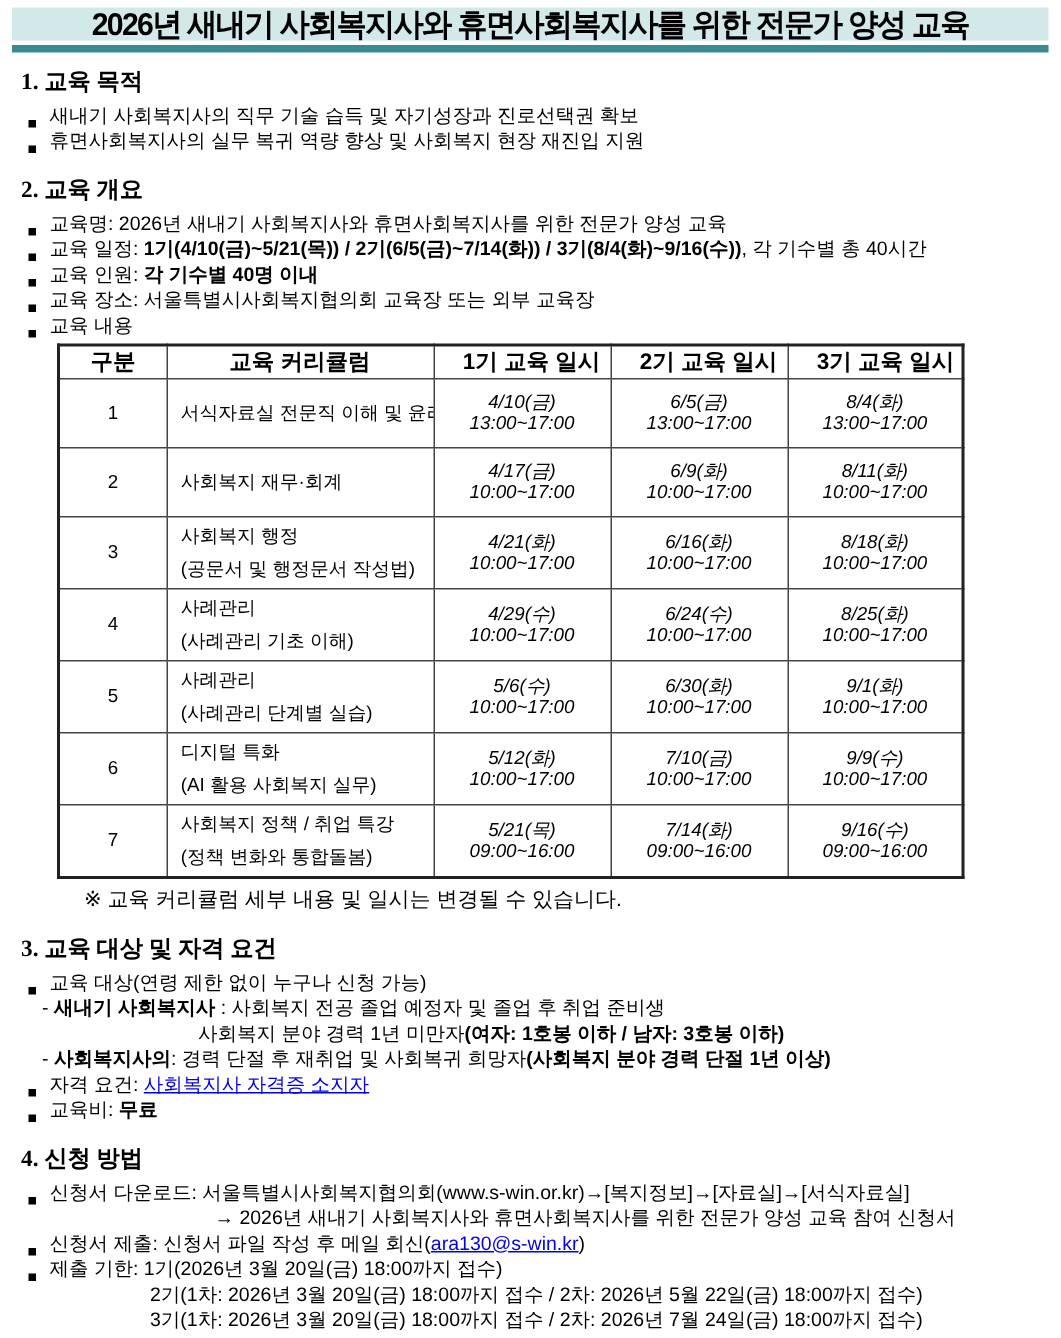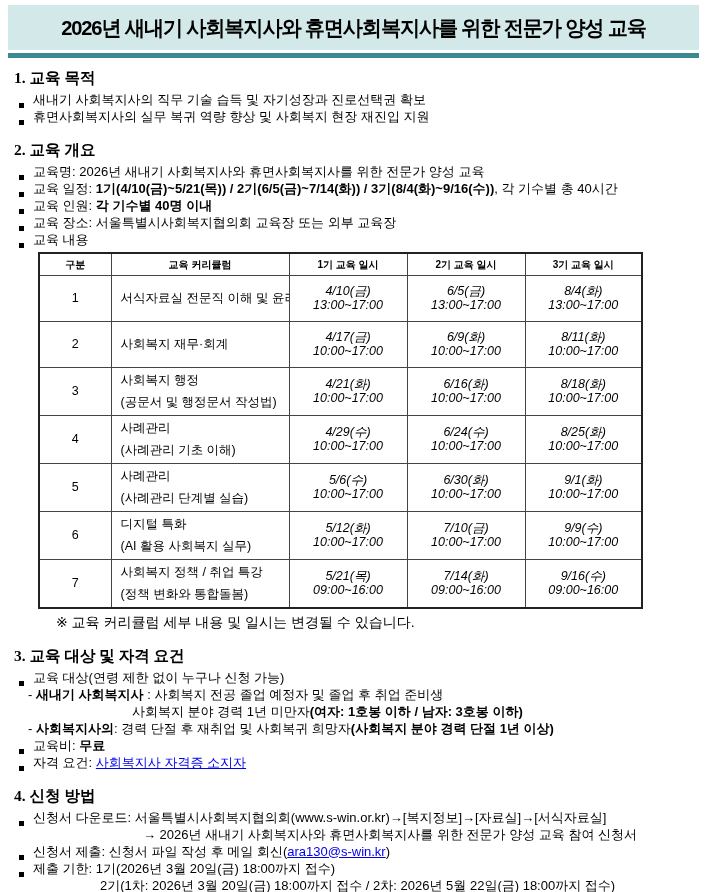--- a/index.html
+++ b/index.html
@@ -6,21 +6,21 @@
   html, body { background: #ffffff; }
   body {
     width: 707px; height: 892px;
     font-family: "Liberation Sans", "DejaVu Sans", sans-serif;
     color: #000; overflow: hidden;
   }
   .page { width: 707px; height: 892px; background: #fff; }
 
   
   .banner {
-    margin: 5px 8px 0 8px; height: 45px;
+    margin: 5px 8px 0 8px; height: 22px;
     background: #d3e8e8;
     display: flex; align-items: center; justify-content: center;
   }
   .banner-title {
     font-size: 21px; font-weight: bold; letter-spacing: -1.2px;
     white-space: nowrap; transform: scaleX(0.96);
   }
   .banner-bar { margin: 3px 8px 0 8px; height: 5px; background: #3a8a92; }
 
   
@@ -47,21 +47,21 @@
     border-collapse: collapse; table-layout: fixed;
     margin: 4px 0 0 24px; width: 603px;
     border: 2px solid #222;
     font-size: 12.5px;
   }
   table.edu th, table.edu td {
     border: 1px solid #444; overflow: hidden;
     vertical-align: middle;
   }
   table.edu th {
-    font-size: 10px; font-weight: bold; text-align: center;
+    font-size: 15px; font-weight: bold; text-align: center;
     height: 22px; padding: 1px 19px; white-space: nowrap;
   }
   td.c-no { text-align: center; }
   td.c-cur { text-align: left; padding: 5px 4px 5px 9px; }
   td.c-cur div { white-space: nowrap; line-height: 15px; }
   td.c-cur .sub { margin-top: 7px; }
   td.c-cur .sub:empty { display: none; margin: 0; }
   td.c-dt { text-align: center; padding: 5px 2px; }
   td.c-dt div { line-height: 14.5px; white-space: nowrap; font-style: italic; }
   tr.r-tall td { height: 46px; }
@@ -272,25 +272,25 @@
       <div class="sec-head">3. 교육 대상 및 자격 요건</div>
       <div class="bullet">
         <span class="sq"></span>
         <span>교육 대상(연령 제한 없이 누구나 신청 가능)</span>
       </div>
       <div class="line indent14"><span>- </span><span class="b">새내기 사회복지사</span><span> : 사회복지 전공 졸업 예정자 및 졸업 후 취업 준비생</span></div>
       <div class="line indent118"><span>사회복지 분야 경력 1년 미만자</span><span class="b">(여자: 1호봉 이하 / 남자: 3호봉 이하)</span></div>
       <div class="line indent14"><span>- </span><span class="b">사회복지사의</span><span>: 경력 단절 후 재취업 및 사회복귀 희망자</span><span class="b">(사회복지 분야 경력 단절 1년 이상)</span></div>
       <div class="bullet">
         <span class="sq"></span>
+        <span><span>자격 요건: </span><a class="link">사회복지사 자격증 소지자</a></span>
+      </div>
+      <div class="bullet">
+        <span class="sq"></span>
         <span><span>교육비: </span><span class="b">무료</span></span>
-      </div>
-      <div class="bullet">
-        <span class="sq"></span>
-        <span><span>자격 요건: </span><a class="link">사회복지사 자격증 소지자</a></span>
       </div>
     </div>
 
     <div class="sec">
       <div class="sec-head">4. 신청 방법</div>
       <div class="bullet">
         <span class="sq"></span>
         <span>신청서 다운로드: 서울특별시사회복지협의회(www.s-win.or.kr)→[복지정보]→[자료실]→[서식자료실]</span>
       </div>
       <div class="line indent129">→ 2026년 새내기 사회복지사와 휴면사회복지사를 위한 전문가 양성 교육 참여 신청서</div>

